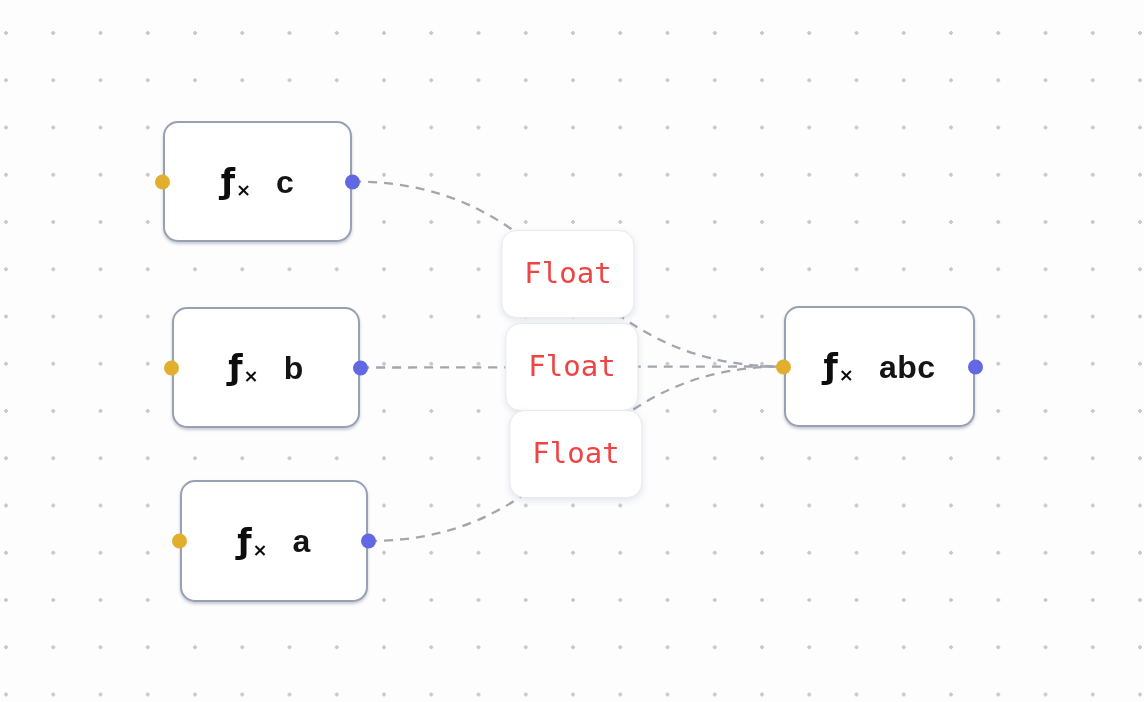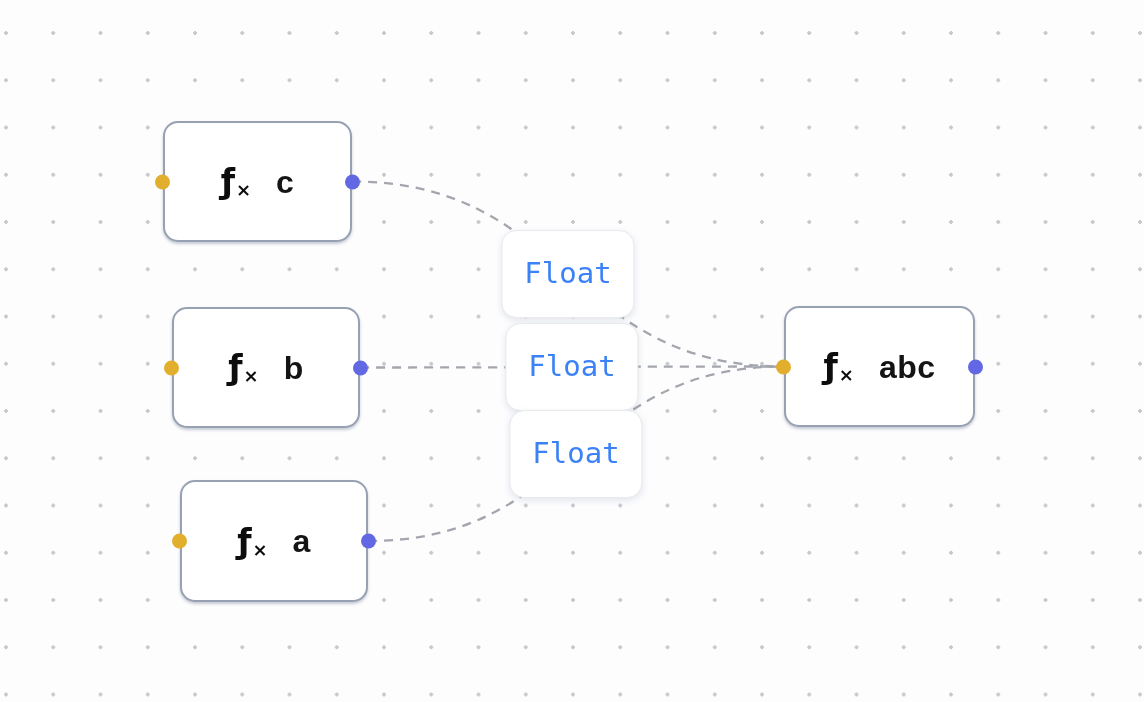--- a/index.html
+++ b/index.html
@@ -24,21 +24,21 @@
   }
   .edge-label {
     position: absolute;
     transform: translate(-50%, -50%);
     background: #ffffff;
     border: 1.5px solid #e8e9ed;
     border-radius: 15px;
     box-shadow: 0 2px 6px rgba(130,140,160,0.18);
     font-family: "DejaVu Sans Mono", monospace;
     font-size: 29px;
-    color: #3b82f6;
+    color: #ef4444;
     padding: 27px 22px;
     line-height: 1.1;
     white-space: nowrap;
   }
   .node {
     position: absolute;
     box-sizing: border-box;
     background: #ffffff;
     border: 2.5px solid #97a1b1;
     border-radius: 15px;

